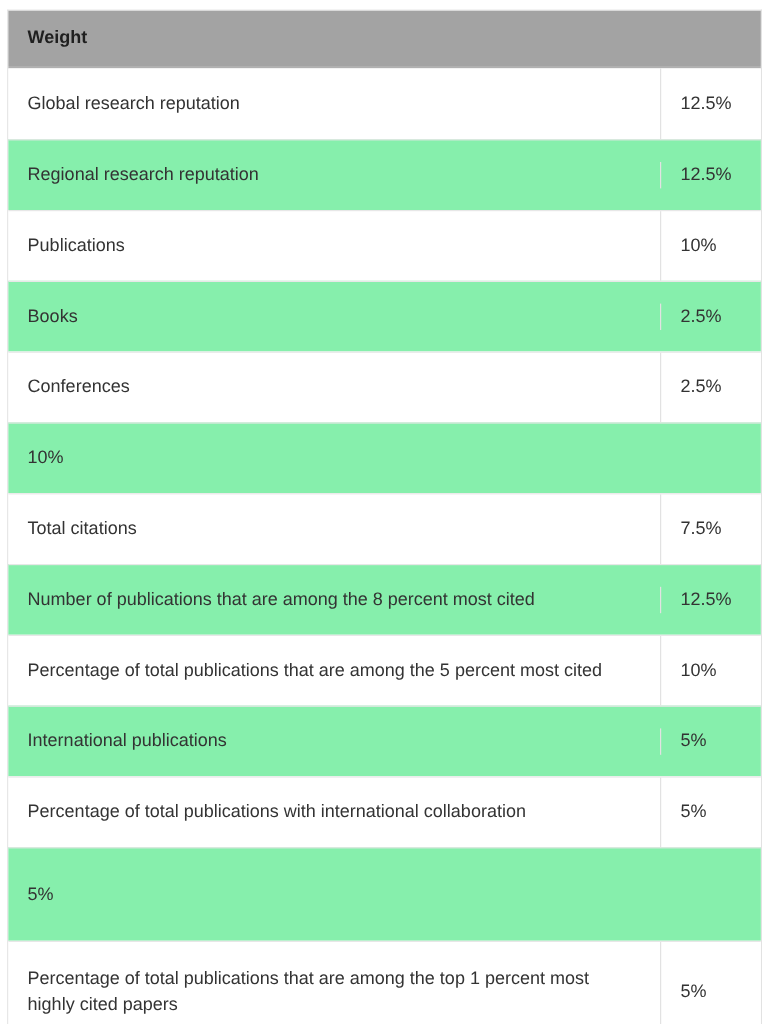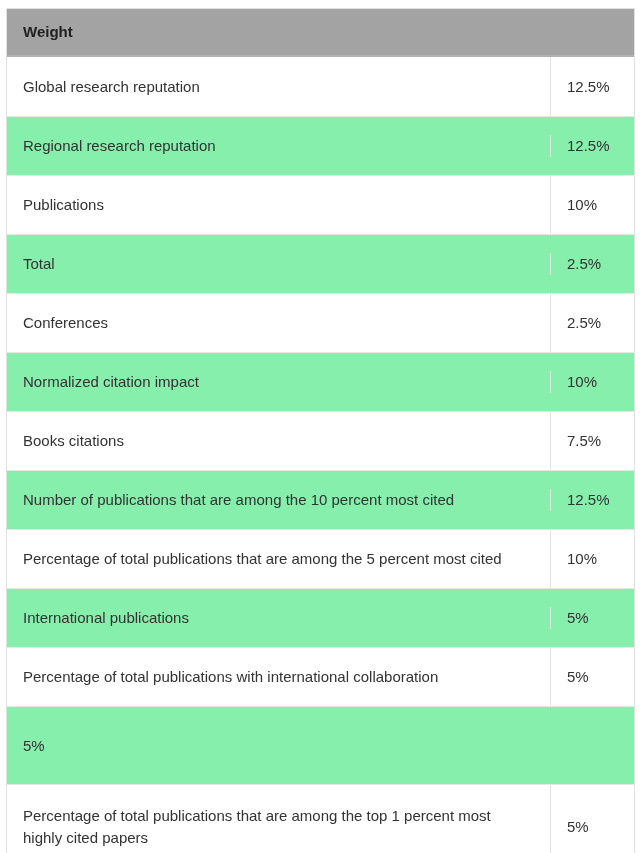--- a/index.html
+++ b/index.html
@@ -66,41 +66,40 @@
     <div class="cell ind">Regional research reputation</div>
     <div class="cell wt">12.5%</div>
   </div>
 
   <div class="row">
     <div class="cell ind">Publications</div>
     <div class="cell wt">10%</div>
   </div>
 
   <div class="row alt">
-    <div class="cell ind">Total</div>
+    <div class="cell ind">Books</div>
     <div class="cell wt">2.5%</div>
   </div>
 
   <div class="row">
     <div class="cell ind">Conferences</div>
     <div class="cell wt">2.5%</div>
   </div>
 
   <div class="row alt">
-    <div class="cell ind">Normalized citation impact</div>
     <div class="cell wt">10%</div>
   </div>
 
   <div class="row">
-    <div class="cell ind">Books citations</div>
+    <div class="cell ind">Total citations</div>
     <div class="cell wt">7.5%</div>
   </div>
 
   <div class="row alt">
-    <div class="cell ind">Number of publications that are among the 10 percent most cited</div>
+    <div class="cell ind">Number of publications that are among the 8 percent most cited</div>
     <div class="cell wt">12.5%</div>
   </div>
 
   <div class="row">
     <div class="cell ind">Percentage of total publications that are among the 5 percent most cited</div>
     <div class="cell wt">10%</div>
   </div>
 
   <div class="row alt">
     <div class="cell ind">International publications</div>

